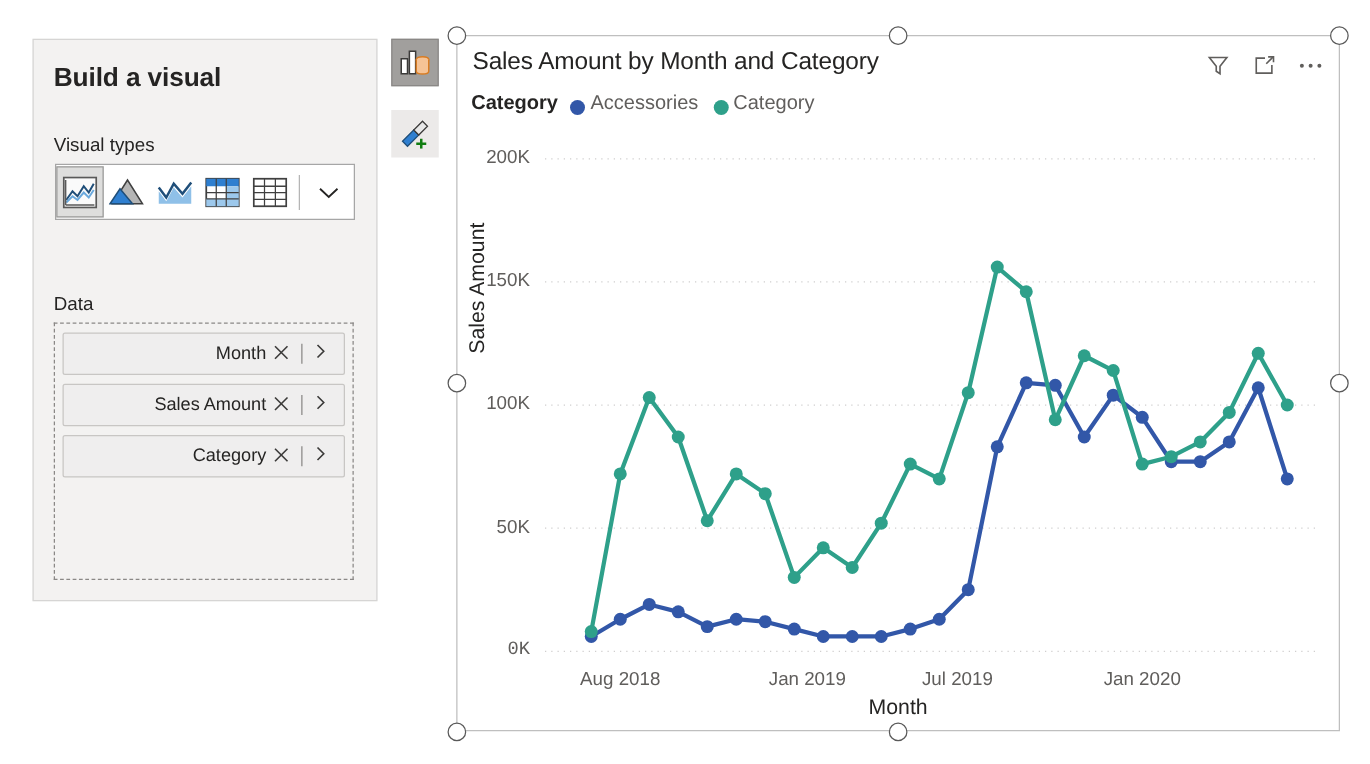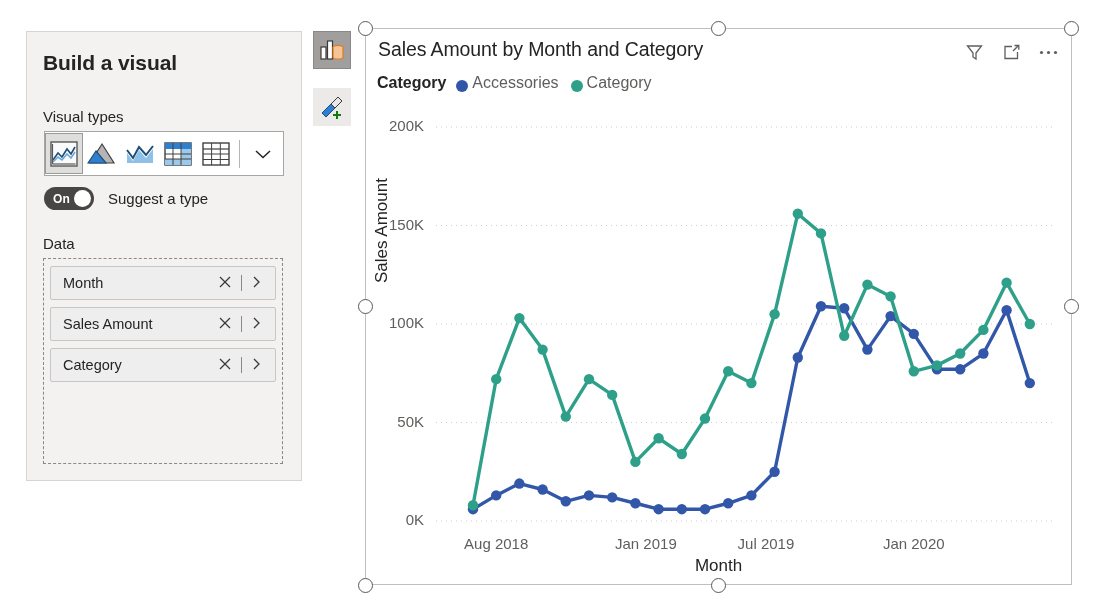--- a/index.html
+++ b/index.html
@@ -8,20 +8,21 @@
     background:#ffffff;
     font-family:"Liberation Sans", sans-serif;
     -webkit-font-smoothing:antialiased;
     position:relative;overflow:hidden;
   }
   
   .build-pane{
     position:absolute;left:26px;top:31px;width:276px;height:450px;
     background:#f3f2f1;border:1px solid #d6d5d4;box-sizing:border-box;
     padding:16px;
+    text-align:right;
   }
   .pane-title{
     position:absolute;left:16px;top:19px;
     font-size:21px;font-weight:bold;color:#252423;letter-spacing:-0.1px;
   }
   .section-label{
     position:absolute;font-size:15px;color:#252423;
   }
   .vt-label{left:16px;top:76px;}
   .data-label{left:16px;top:203px;}
@@ -169,27 +170,20 @@
       </svg>
     </div>
     <div class="vt-sep"></div>
     <div class="vt-chev">
       <svg width="18" height="12" viewBox="0 0 18 12">
         <polyline points="2,3 9,9.5 16,3" fill="none" stroke="#252423" stroke-width="1.5"></polyline>
       </svg>
     </div>
   </div>
 
-  <div class="toggle-row">
-    <div class="toggle">
-      <span class="toggle-text">On</span>
-      <span class="toggle-knob"></span>
-    </div>
-    <span class="toggle-caption">Suggest a type</span>
-  </div>
 
   <div class="section-label data-label">Data</div>
 
   <div class="data-well">
 
     <div class="field-pill">
       <span class="field-name">Month</span>
       <span class="pill-x">
         <svg width="14" height="14" viewBox="0 0 14 14">
           <line x1="2" y1="2" x2="12" y2="12" stroke="#3b3a39" stroke-width="1.3"></line>
@@ -292,21 +286,21 @@
       <span class="legend-dot" style="background:#2EA08A"></span>
       <span class="legend-text">Category</span>
     </span>
   </div>
 
   <div class="ylab">Sales Amount</div>
   <div class="xlab">Month</div>
 
   <div class="plot-wrap">
     <div id="yticks">
-        <div class="ytick" style="top: 482px; width: 58px; left: 0px;">0K</div>
+        <div class="ytick" style="top: 482px; width: 58px; left: 0px; font-family: Liberation Mono, monospace;">0K</div>
         <div class="ytick" style="top: 383.5px; width: 58px; left: 0px;">50K</div>
         <div class="ytick" style="top: 285px; width: 58px; left: 0px;">100K</div>
         <div class="ytick" style="top: 186.5px; width: 58px; left: 0px;">150K</div>
         <div class="ytick" style="top: 88px; width: 58px; left: 0px;">200K</div>
       </div>
     <div id="xticks">
         <div class="xtick" style="left: 93.2px; top: 506px; width: 74px; text-align: center;">Aug 2018</div>
         <div class="xtick" style="left: 249px; top: 506px; width: 74px; text-align: left;">Jan 2019</div>
         <div class="xtick" style="left: 371.6px; top: 506px; width: 74px; ">Jul 2019</div>
         <div class="xtick" style="left: 510.8px; top: 506px; width: 74px; text-align: center;">Jan 2020</div>

